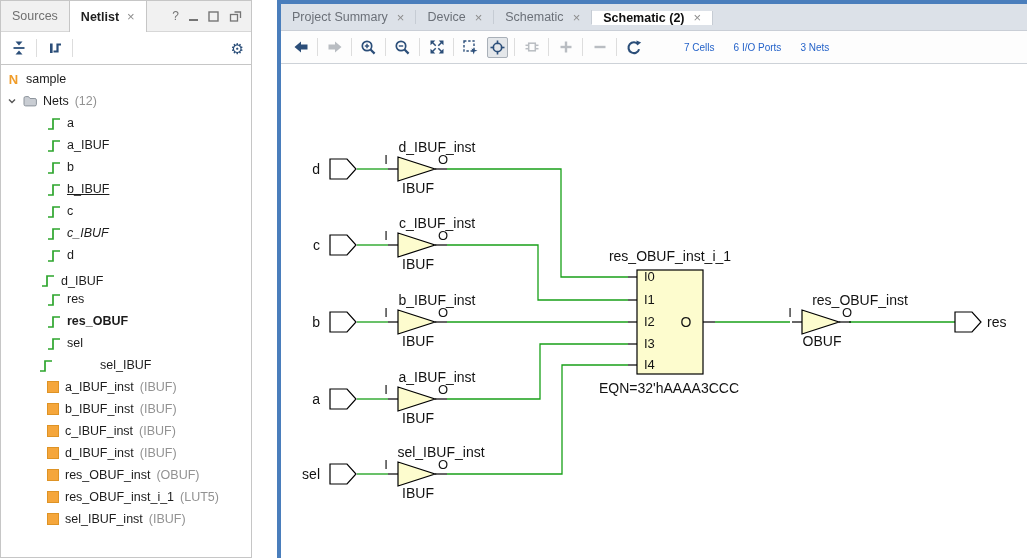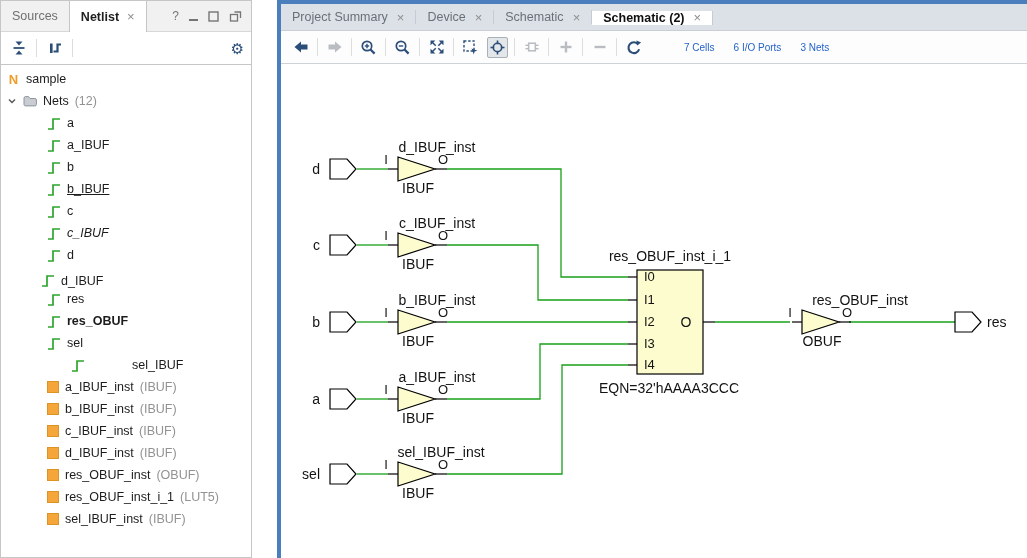--- a/index.html
+++ b/index.html
@@ -168,21 +168,21 @@
             <polyline points="1,13 6,13 6,3 13,3" fill="none" stroke="#2da52d" stroke-width="1.7"></polyline>
           </svg>
           <span>res_OBUF</span>
         </div>
         <div class="trow" style="padding-left: 46px;">
           <svg width="14" height="15">
             <polyline points="1,13 6,13 6,3 13,3" fill="none" stroke="#2da52d" stroke-width="1.7"></polyline>
           </svg>
           <span>sel</span>
         </div>
-        <div class="trow" style="padding-left: 70px; gap: 47px;">
+        <div class="trow" style="padding-left: 38px; gap: 47px;">
           <svg width="14" height="15">
             <polyline points="1,13 6,13 6,3 13,3" fill="none" stroke="#2da52d" stroke-width="1.7"></polyline>
           </svg>
           <span>sel_IBUF</span>
         </div>
         <div class="trow" style="padding-left: 46px;">
           <svg width="12" height="12">
             <rect x="0.5" y="0.5" width="11" height="11" fill="#f5a63b" stroke="#de9325" stroke-width="1"></rect>
           </svg>
           <span>a_IBUF_inst</span>

